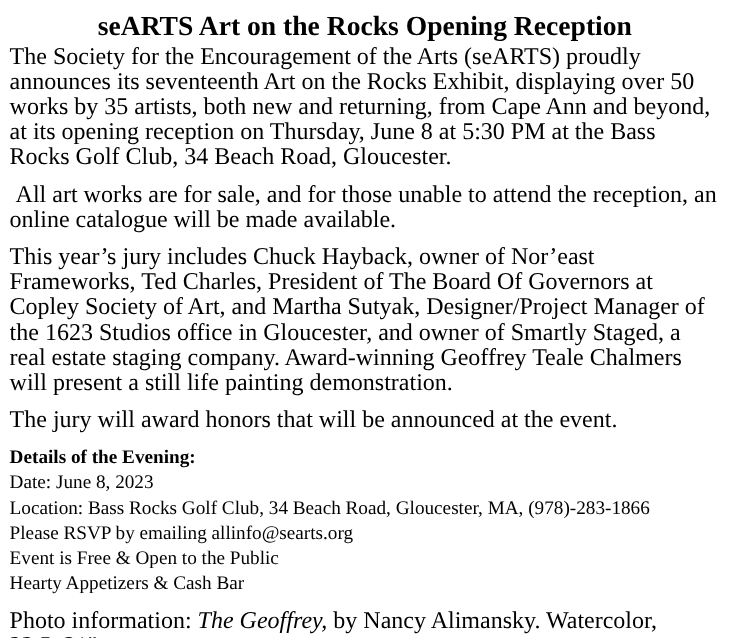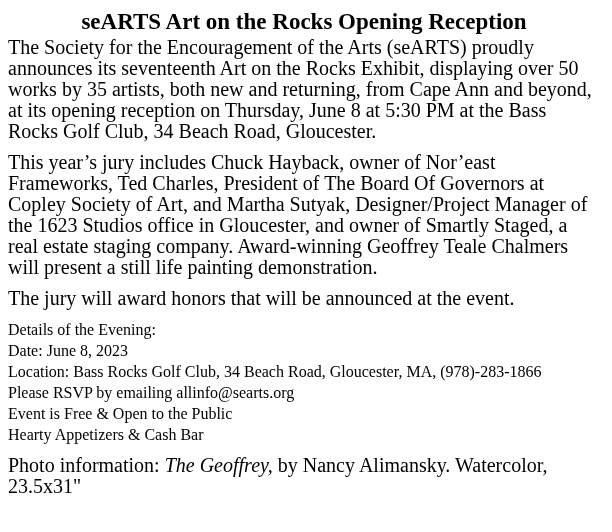--- a/index.html
+++ b/index.html
@@ -31,38 +31,39 @@
     line-height: 21px;
     margin: 0 0 10px 0;
     white-space: pre-wrap;
   }
   .details-block {
     font-size: 16px;
     line-height: 21px;
     margin: 0 0 10px 0;
   }
   .details-heading {
-    font-weight: normal;
+    font-weight: bold;
   }
   .photo-caption {
     margin-bottom: 0;
   }
   .photo-caption em {
     font-style: italic;
   }
 </style>
 </head>
 <body>
 
 <div class="page">
 
   <h1 class="doc-title"><span>seARTS Art on the Rocks Opening Reception</span></h1>
 
   <p class="para">The Society for the Encouragement of the Arts (seARTS) proudly announces its seventeenth Art on the Rocks Exhibit, displaying over 50 works by 35 artists, both new and returning, from Cape Ann and beyond, at its opening reception on Thursday, June 8 at 5:30 PM at the Bass Rocks Golf Club, 34 Beach Road, Gloucester.</p>
 
+  <p class="para"> All art works are for sale, and for those unable to attend the reception, an online catalogue will be made available.</p>
 
   <p class="para">This year’s jury includes Chuck Hayback, owner of Nor’east Frameworks, Ted Charles, President of The Board Of Governors at Copley Society of Art, and Martha Sutyak, Designer/Project Manager of the 1623 Studios office in Gloucester, and owner of Smartly Staged, a real estate staging company. Award-winning Geoffrey Teale Chalmers will present a still life painting demonstration.</p>
 
   <p class="para">The jury will award honors that will be announced at the event.</p>
 
   <div class="details-block">
     <div class="details-heading">Details of the Evening:</div>
     <div>Date: June 8, 2023</div>
     <div>Location: Bass Rocks Golf Club, 34 Beach Road, Gloucester, MA, (978)-283-1866</div>
     <div>Please RSVP by emailing allinfo@searts.org</div>

